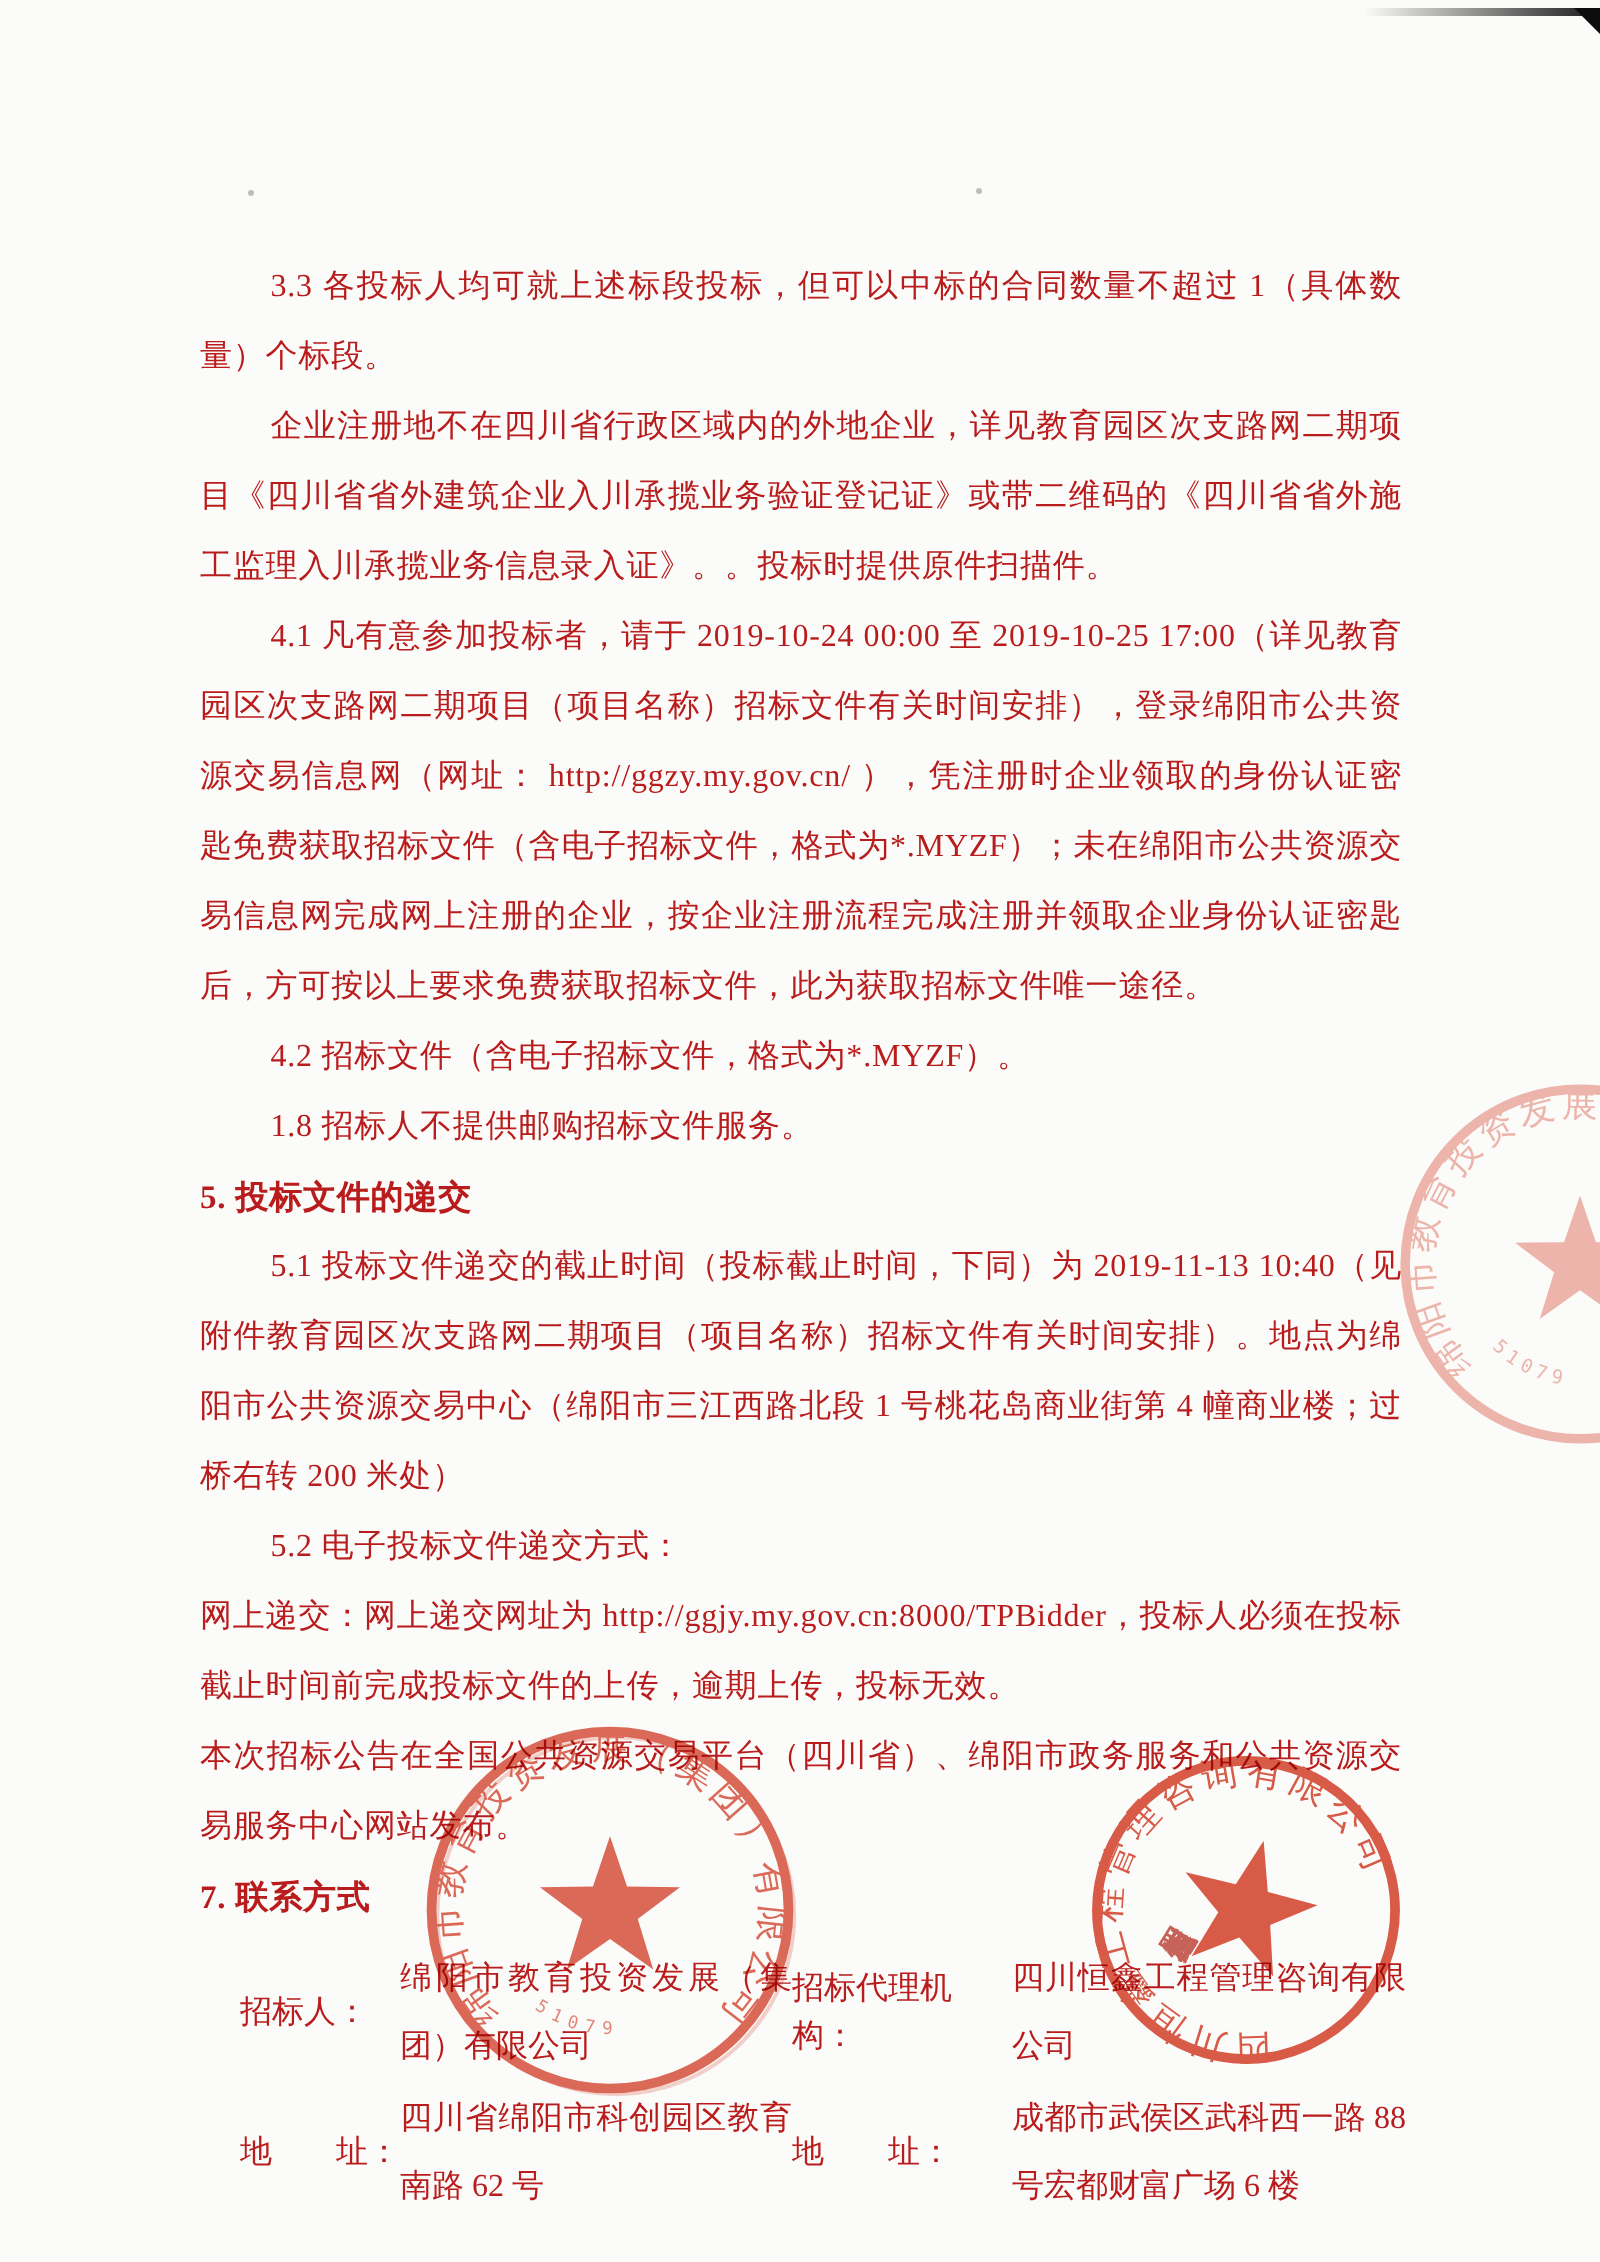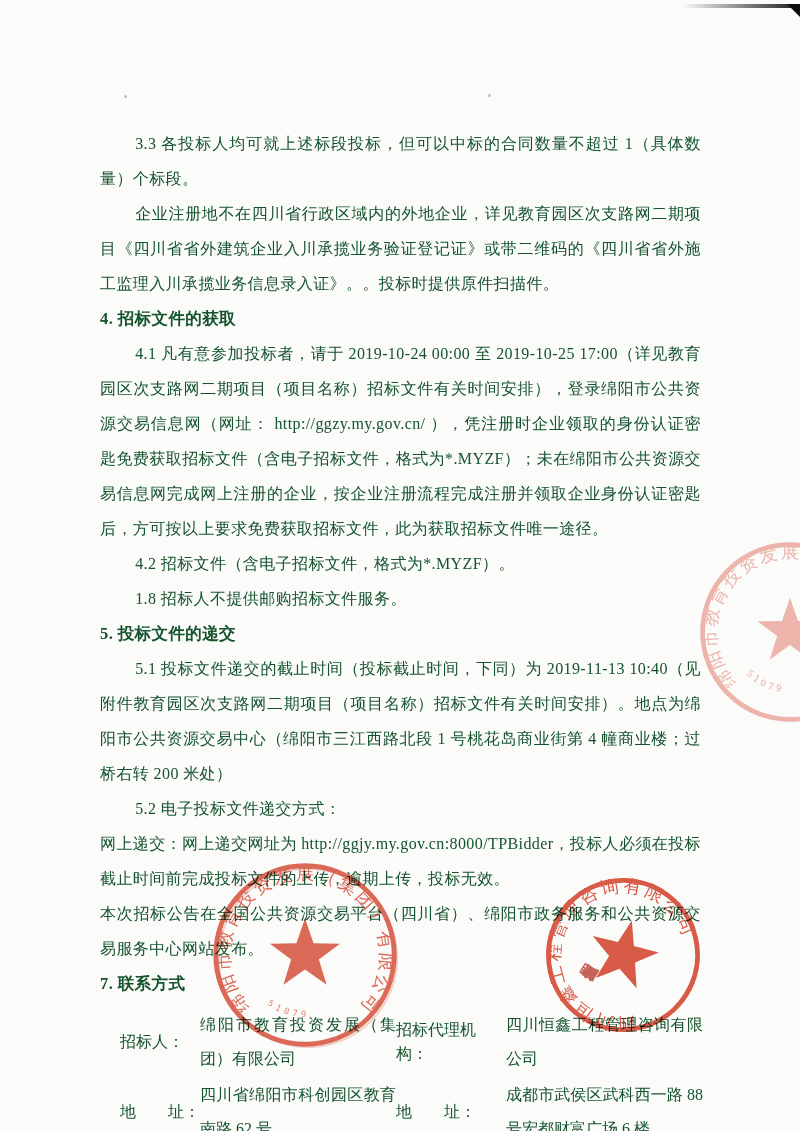--- a/index.html
+++ b/index.html
@@ -3,21 +3,21 @@
 <meta charset="utf-8">
 <style>
   html,body{margin:0;padding:0;background:#e8e8e8;}
   .page{
     position:relative;
     width:800px;height:1131px;
     margin:0 auto;
     background:#fbfbf9;
     overflow:hidden;
     font-family:"Liberation Serif","DejaVu Serif",serif;
-    color:#14532d;
+    color:#b91c1c;
   }
   .content{
     position:absolute;
     left:100px; top:126px; width:601px;
   }
   .para{
     margin:0;
     font-size:16px;
     line-height:35px;
     text-align:justify;
@@ -84,21 +84,20 @@
   <div class="speck s1"></div>
   <div class="speck s2"></div>
   <div class="speck s3"></div>
 
   <div class="content">
 
     <p class="para indent"><span>3.3 各投标人均可就上述标段投标，但可以中标的合同数量不超过 1（具体数量）个标段。</span></p>
 
     <p class="para indent"><span>企业注册地不在四川省行政区域内的外地企业，详见教育园区次支路网二期项目</span><span class="u">《四川省省外建筑企业入川承揽业务验证登记证》或带二维码的《四川省省外施工监理入川承揽业务信息录入证》。</span><span>。投标时提供原件扫描件。</span></p>
 
-    <h3 class="heading">4. 招标文件的获取</h3>
     <p class="para indent">4.1 凡有意参加投标者，请于 2019-10-24 00:00 至 2019-10-25 17:00（详见教育园区次支路网二期项目（项目名称）招标文件有关时间安排），登录绵阳市公共资源交易信息网（网址： http://ggzy.my.gov.cn/ ），凭注册时企业领取的身份认证密匙免费获取招标文件（含电子招标文件，格式为*.MYZF）；未在绵阳市公共资源交易信息网完成网上注册的企业，按企业注册流程完成注册并领取企业身份认证密匙后，方可按以上要求免费获取招标文件，此为获取招标文件唯一途径。</p>
     <p class="para indent">4.2 招标文件（含电子招标文件，格式为*.MYZF）。</p>
     <p class="para indent">1.8 招标人不提供邮购招标文件服务。</p>
 
     <h3 class="heading">5. 投标文件的递交</h3>
     <p class="para indent">5.1 投标文件递交的截止时间（投标截止时间，下同）为 2019-11-13 10:40（见附件教育园区次支路网二期项目（项目名称）招标文件有关时间安排）。地点为绵阳市公共资源交易中心（绵阳市三江西路北段 1 号桃花岛商业街第 4 幢商业楼；过桥右转 200 米处）</p>
     <p class="para indent">5.2 电子投标文件递交方式：</p>
     <p class="para">网上递交：网上递交网址为 http://ggjy.my.gov.cn:8000/TPBidder，投标人必须在投标截止时间前完成投标文件的上传，逾期上传，投标无效。</p>
 
     <p class="para">本次招标公告在全国公共资源交易平台（四川省）、绵阳市政务服务和公共资源交易服务中心网站发布。</p>

